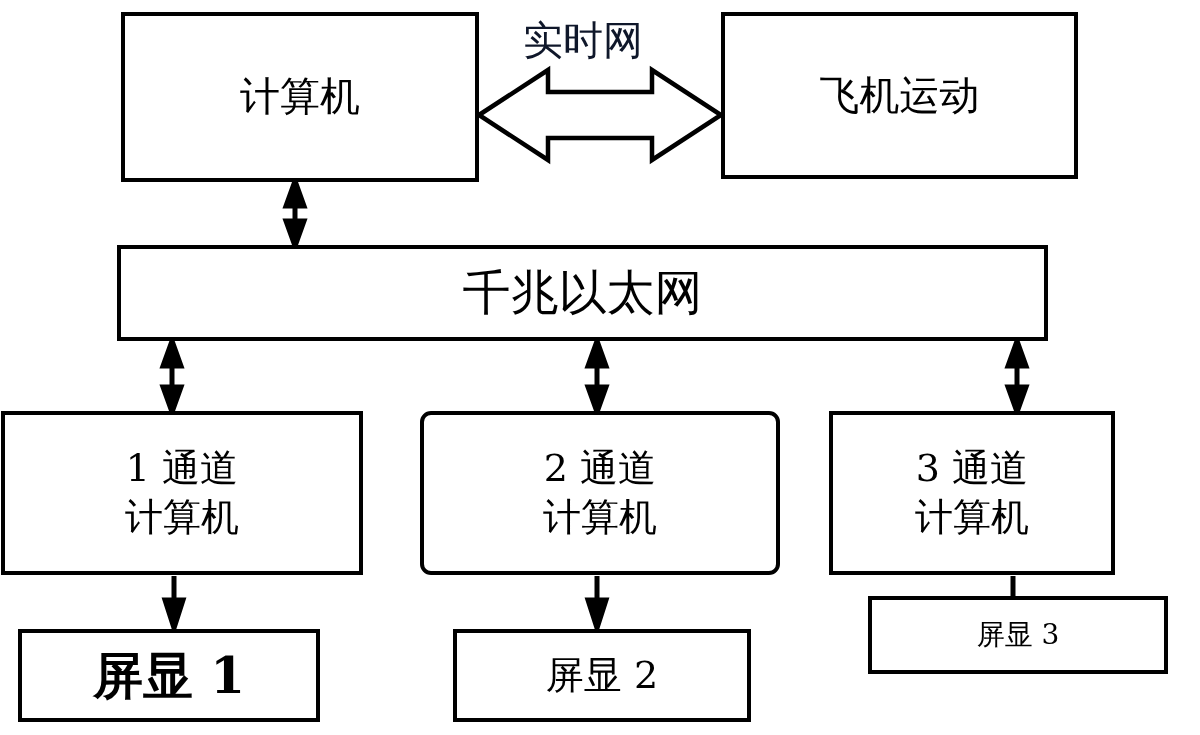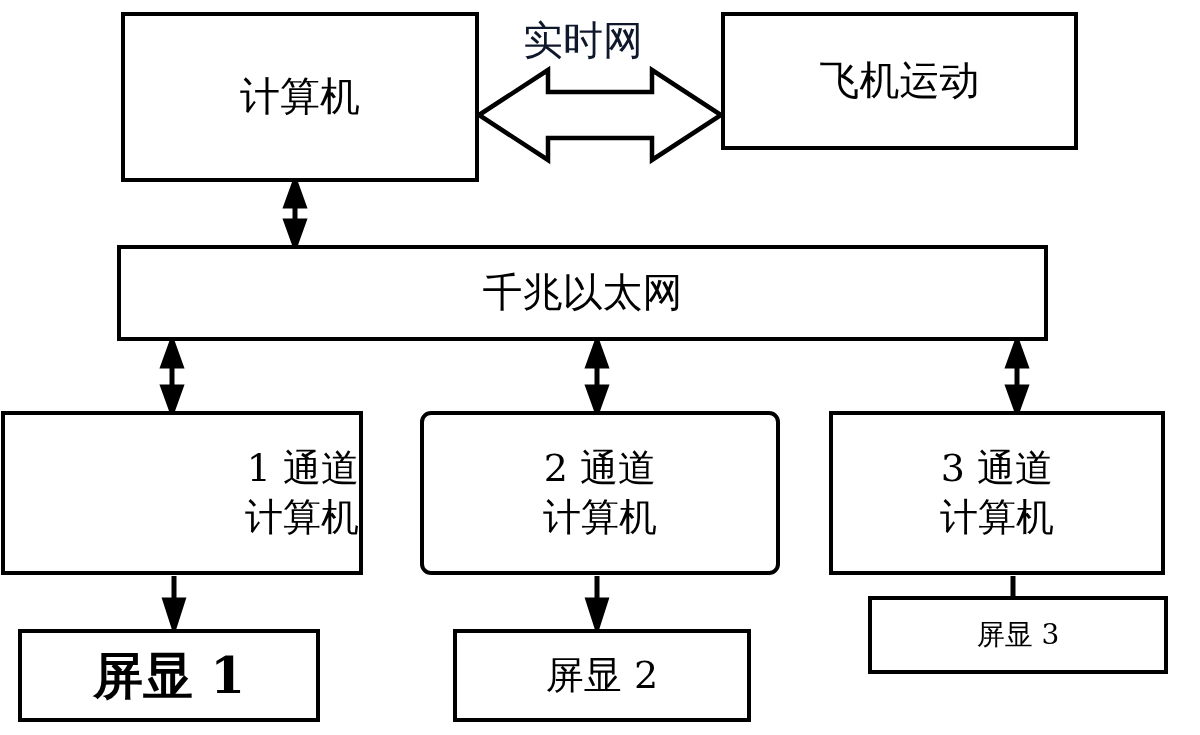--- a/index.html
+++ b/index.html
@@ -31,32 +31,32 @@
   .node .line {
     display: block;
     white-space: nowrap;
   }
   
   #node-main-control {
     left: 121px;  top: 12px;  width: 358px;  height: 170px;
     font-size: 40px;
   }
   #node-aircraft-sim {
-    left: 721px;  top: 12px;  width: 357px;  height: 138px;
+    left: 721px;  top: 12px;  width: 357px;  height: 167px;
     font-size: 40px;
   }
   
   #node-ethernet {
     left: 117px;  top: 245px;  width: 931px;  height: 96px;
-    font-size: 40px;
+    font-size: 48px;
   }
   
-  #node-channel-1 { left: 1px;   top: 411px; width: 362px; height: 164px; font-size: 38px; align-items: flex-end; }
+  #node-channel-1 { left: 1px;   top: 411px; width: 362px; height: 164px; font-size: 38px; }
   #node-channel-2 { left: 420px; top: 411px; width: 360px; height: 164px; font-size: 38px; border-radius: 11px; }
-  #node-channel-3 { left: 829px; top: 411px; width: 336px; height: 164px; font-size: 38px; }
+  #node-channel-3 { left: 829px; top: 411px; width: 286px; height: 164px; font-size: 38px; }
   
   #node-display-1 { left: 18px;  top: 629px; width: 302px; height: 93px; font-size: 50px; font-weight: bold; }
   #node-display-2 { left: 453px; top: 629px; width: 298px; height: 93px; font-size: 38px; text-align: center; }
   #node-display-3 { left: 868px; top: 596px; width: 300px; height: 78px; font-size: 28px; }
 
   
   #connectors {
     position: absolute;
     left: 0; top: 0;
     width: 1200px; height: 735px;

